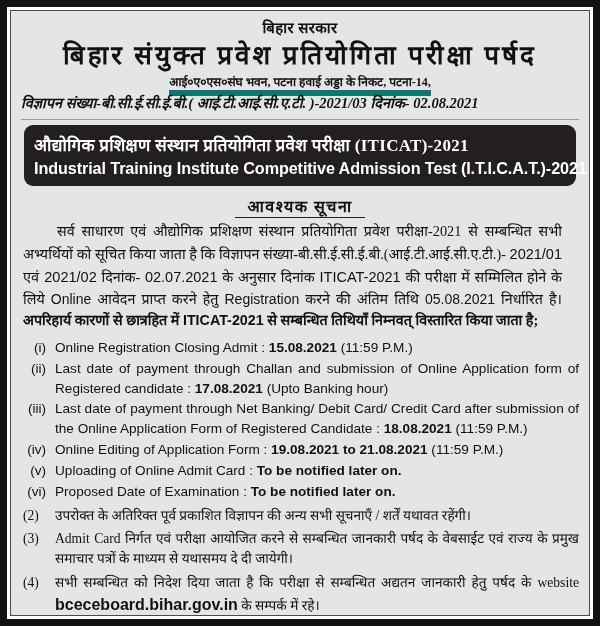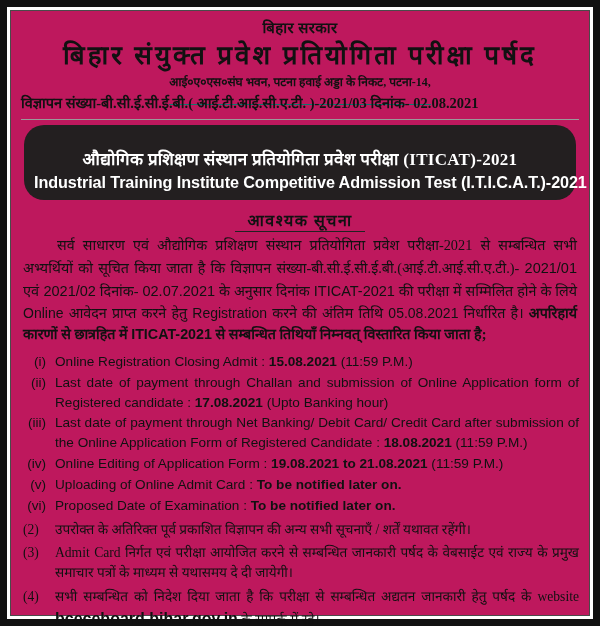--- a/index.html
+++ b/index.html
@@ -22,21 +22,21 @@
     height: 626px;
     border: 7px solid #111111;
     background: #ffffff;
     padding: 3px;
   }
   .poster-inner {
     box-sizing: border-box;
     width: 100%;
     height: 100%;
     border: 1px solid #4a4a4a;
-    background: #be185d;
+    background: #e5e5e5;
     padding: 6px 10px 0 10px;
     position: relative;
   }
 
   
   .gov-line {
     text-align: center;
     font-size: 15px;
     font-weight: 700;
     letter-spacing: 0.4px;
@@ -53,47 +53,48 @@
     white-space: nowrap;
   }
   .address-line {
     text-align: center;
     font-size: 12px;
     font-weight: 600;
     line-height: 1.3;
     margin: 0 0 4px 0;
   }
   .address-line span {
-    border-bottom: 1px solid #0f766e;
-    padding-bottom: 15px;
+    border-bottom: 6px solid #0f766e;
+    padding-bottom: 1px;
   }
   .advt-line {
     font-size: 14.5px;
     font-weight: 700;
     line-height: 1.35;
     margin: 2px 0 5px 0;
     text-align: left;
     white-space: nowrap;
+    font-style: italic;
   }
   .advt-line .num {
     font-family: "Liberation Serif", serif;
   }
   .rule-under-advt {
     border-top: 1px solid #9a9a9a;
     margin: 0 0 5px 0;
   }
 
   
   .banner {
     background: #231f20;
     color: #ffffff;
-    border-radius: 20px;
-    padding: 23px 10px 7px 10px;
+    border-radius: 9px;
+    padding: 9px 10px 7px 10px;
     margin: 0 3px 0 3px;
-    text-align: center;
+    text-align: left;
   }
   .banner-hi {
     font-family: "Liberation Serif", serif;
     font-size: 17px;
     font-weight: 700;
     line-height: 1.4;
     letter-spacing: 0.3px;
     white-space: nowrap;
   }
   .banner-en {
@@ -117,21 +118,21 @@
     border-bottom: 1.6px solid #222;
     padding: 0 12px 2px 12px;
   }
 
   
   .intro {
     text-align: justify;
     text-justify: inter-word;
     font-size: 14.3px;
     line-height: 1.52;
-    margin: 4px 2px 6px 2px;
+    margin: 4px 17px 6px 2px;
     text-indent: 34px;
   }
   .intro b { font-weight: 700; }
   .intro .en {
     font-family: "Liberation Sans", sans-serif;
     font-size: 14px;
   }
   .intro .sernum {
     font-family: "Liberation Sans", sans-serif;
     font-size: 14.5px;

